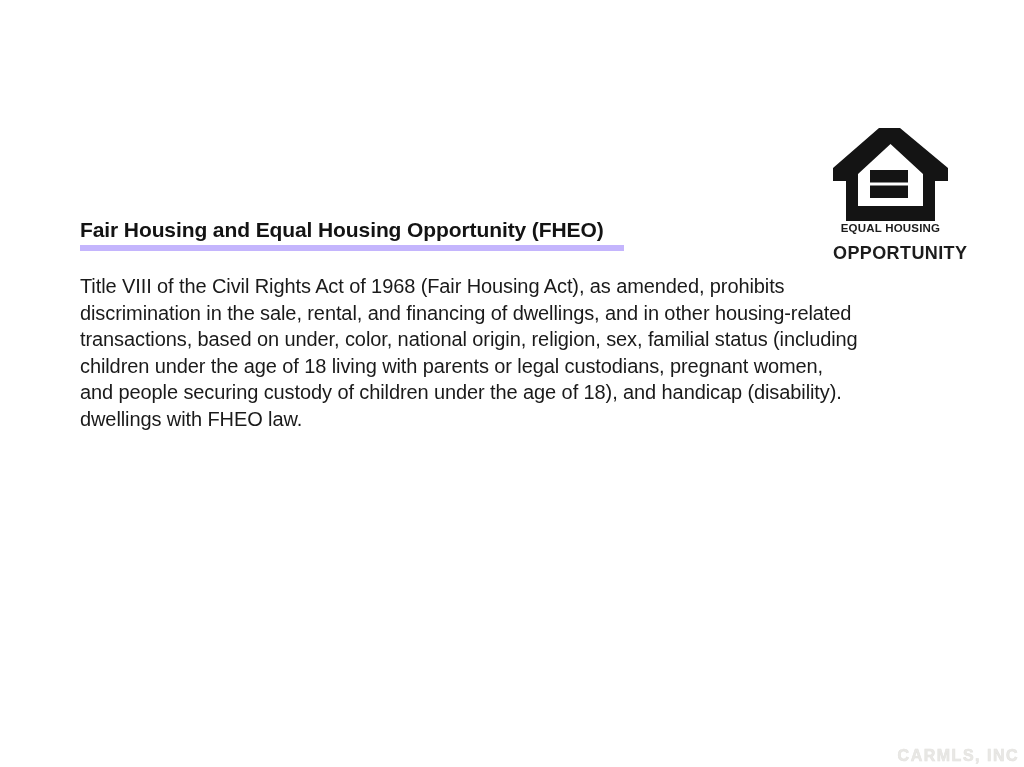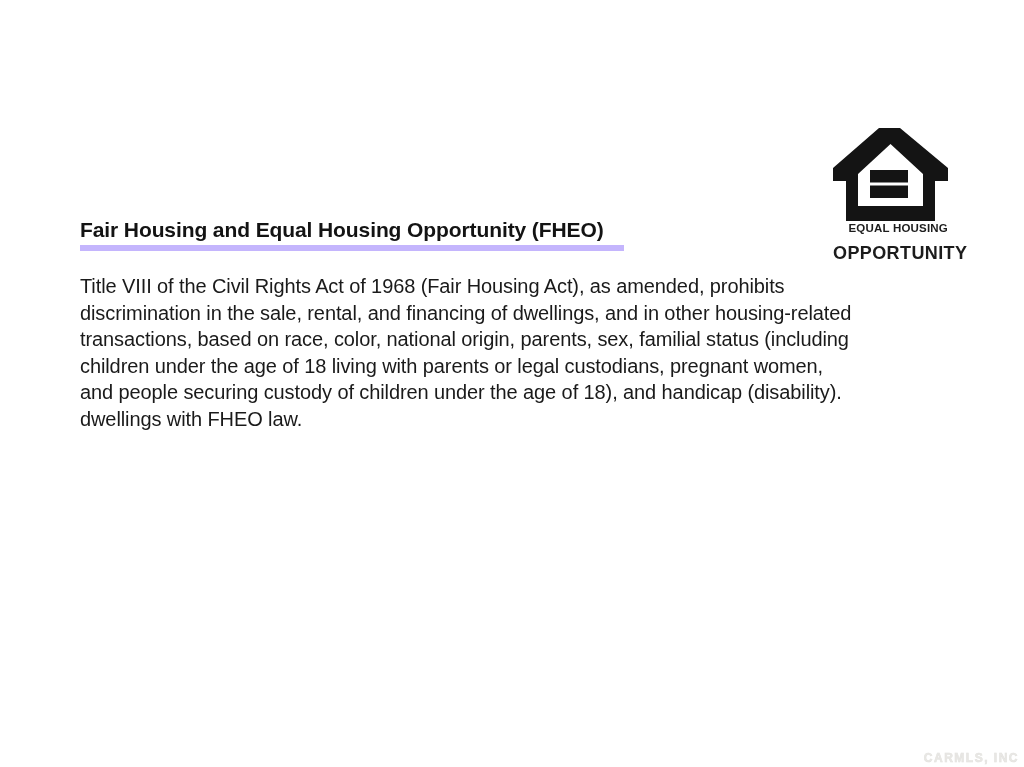--- a/index.html
+++ b/index.html
@@ -46,21 +46,21 @@
   .doc-paragraph .line {
     white-space: nowrap;
   }
 
   
   .eho-logo {
     position: absolute;
     left: 833px;
     top: 128px;
     width: 115px;
-    text-align: right;
+    text-align: center;
   }
   .eho-logo svg {
     display: block;
     margin: 0 auto;
   }
   .eho-text1 {
     margin-top: 2px;
     font-size: 11.5px;
     line-height: 10px;
     font-weight: 700;
@@ -76,21 +76,21 @@
     letter-spacing: 0.4px;
     color: #1c1c1c;
     white-space: nowrap;
   }
 
   
   .watermark {
     position: absolute;
     right: 5px;
     bottom: 2px;
-    font-size: 12px;
+    font-size: 16px;
     font-weight: 700;
     letter-spacing: 1.5px;
     color: #e9e8e5;
     white-space: nowrap;
     -webkit-text-stroke: 0.6px #e3e2df;
   }
 </style>
 </head>
 <body>
 
@@ -105,21 +105,21 @@
     </svg>
     <div class="eho-text1">EQUAL HOUSING</div>
     <div class="eho-text2">OPPORTUNITY</div>
   </div>
 
   <div class="doc-heading">Fair Housing and Equal Housing Opportunity (FHEO)</div>
 
   <div class="doc-paragraph">
     <div class="line">Title VIII of the Civil Rights Act of 1968 (Fair Housing Act), as amended, prohibits</div>
     <div class="line">discrimination in the sale, rental, and financing of dwellings, and in other housing-related</div>
-    <div class="line">transactions, based on race, color, national origin, parents, sex, familial status (including</div>
+    <div class="line">transactions, based on under, color, national origin, religion, sex, familial status (including</div>
     <div class="line">children under the age of 18 living with parents or legal custodians, pregnant women,</div>
     <div class="line">and people securing custody of children under the age of 18), and handicap (disability).</div>
     <div class="line">dwellings with FHEO law.</div>
   </div>
 
   <div class="watermark">CARMLS, INC</div>
 
 </div>
 
 </body></html>

